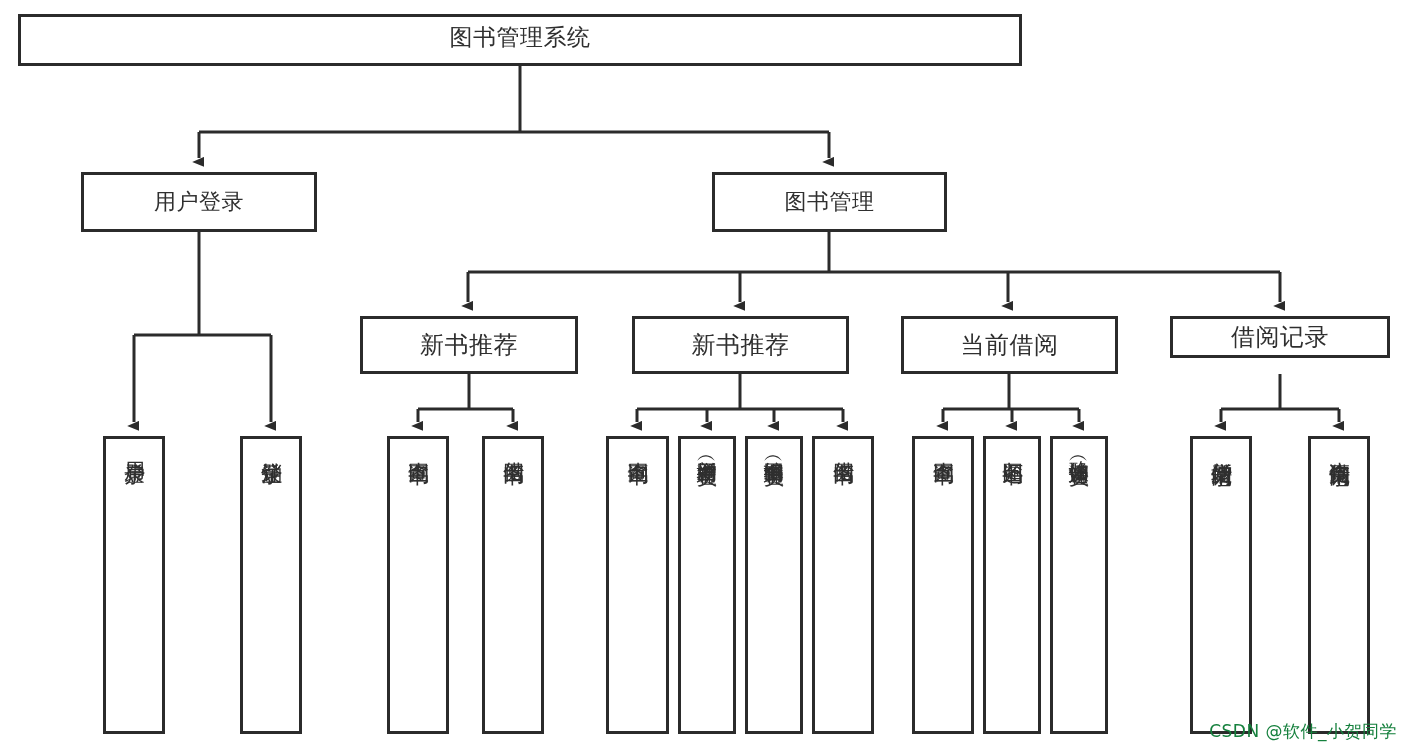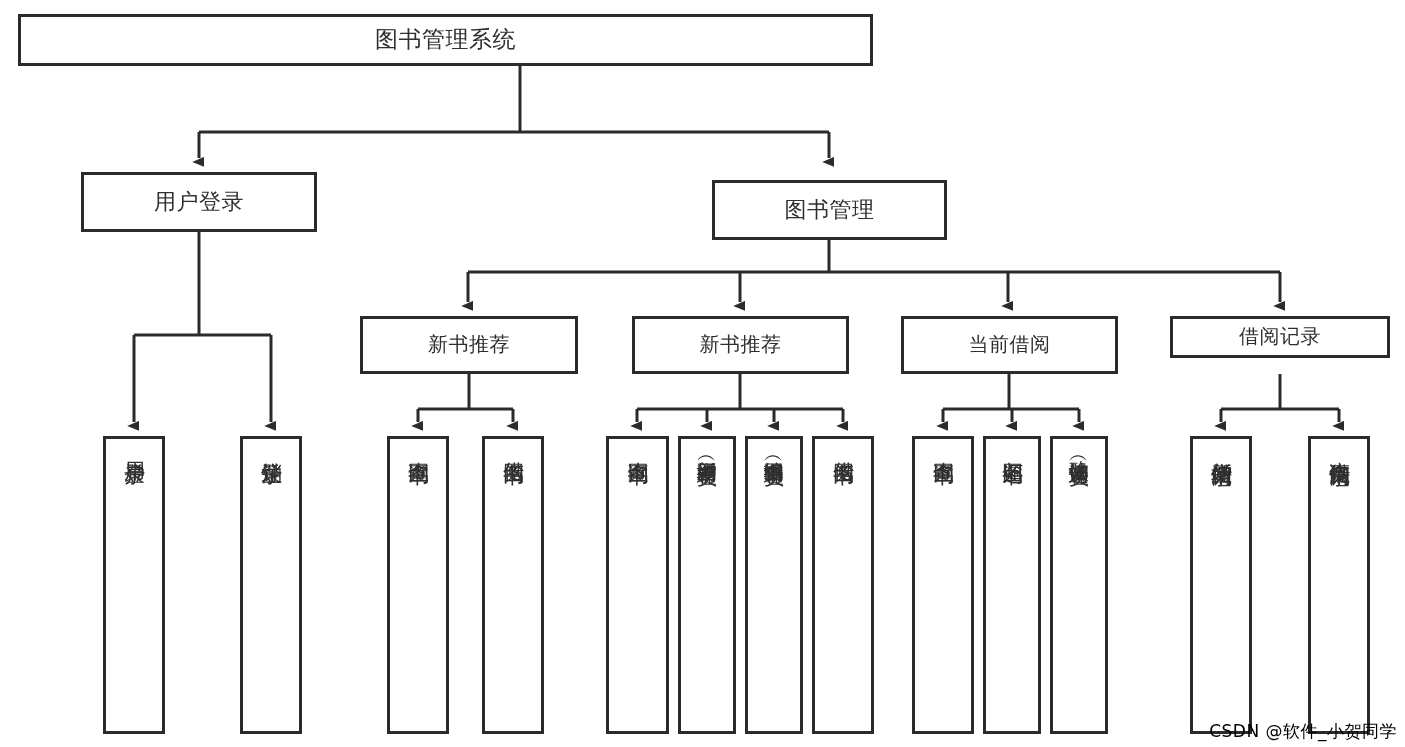--- a/index.html
+++ b/index.html
@@ -39,21 +39,21 @@
   .node .label {
     color: #2f2f2f;
     font-size: 22px;
     line-height: 1.18;
     letter-spacing: 0.5px;
     text-align: center;
     white-space: nowrap;
   }
   .node.root .label { font-size: 23px; }
   .node.level2 .label { font-size: 22px; }
-  .node.level3 .label { font-size: 20px; }
+  .node.level3 .label { font-size: 24px; }
   .node.leaf {
     align-items: flex-start;
     justify-content: center;
     padding-top: 6px;
   }
   .node.leaf .label {
     writing-mode: vertical-rl;
     text-orientation: upright;
     font-size: 21px;
     line-height: 1.30;
@@ -63,21 +63,21 @@
   }
   .node.leaf.tall-text .label {
     font-size: 20px;
     line-height: 1.22;
     max-height: 292px;
   }
   .watermark {
     position: absolute;
     right: 8px;
     bottom: 4px;
-    color: #000000;
+    color: #15803d;
     font-size: 17px;
     letter-spacing: 0.5px;
     white-space: nowrap;
     user-select: none;
   }
 </style>
 </head>
 <body>
 
 <div id="diagram-root">
@@ -118,29 +118,29 @@
         <line x1="943" y1="409" x2="943" y2="422" marker-end="url(#arrow)"></line>
         <line x1="1012" y1="409" x2="1012" y2="422" marker-end="url(#arrow)"></line>
         <line x1="1079" y1="409" x2="1079" y2="422" marker-end="url(#arrow)"></line>
         <line x1="1280" y1="374" x2="1280" y2="409"></line>
         <line x1="1221" y1="409" x2="1339" y2="409"></line>
         <line x1="1221" y1="409" x2="1221" y2="422" marker-end="url(#arrow)"></line>
         <line x1="1339" y1="409" x2="1339" y2="422" marker-end="url(#arrow)"></line>
       </g>
   </svg>
 
-  <div class="node root" id="root-node" style="left: 18px; top: 14px; width: 855px; height: 52px;">
+  <div class="node root" id="root-node" style="left: 18px; top: 14px; width: 1004px; height: 52px; font-family: Liberation Mono, monospace;">
     <span class="label">图书管理系统</span>
   </div>
 
   <div id="level2-container">
       <div class="node level2" style="left: 81px; top: 172px; width: 236px; height: 60px;">
         <span class="label">用户登录</span>
       </div>
-      <div class="node level2" style="left: 712px; top: 180px; width: 235px; height: 60px;">
+      <div class="node level2" style="left: 712px; top: 172px; width: 235px; height: 60px;">
         <span class="label">图书管理</span>
       </div>
     </div>
 
   <div id="level3-container">
       <div class="node level3" style="left: 360px; top: 316px; width: 218px; height: 58px;">
         <span class="label">新书推荐</span>
       </div>
       <div class="node level3" style="left: 632px; top: 316px; width: 217px; height: 58px;">
         <span class="label">新书推荐</span>

